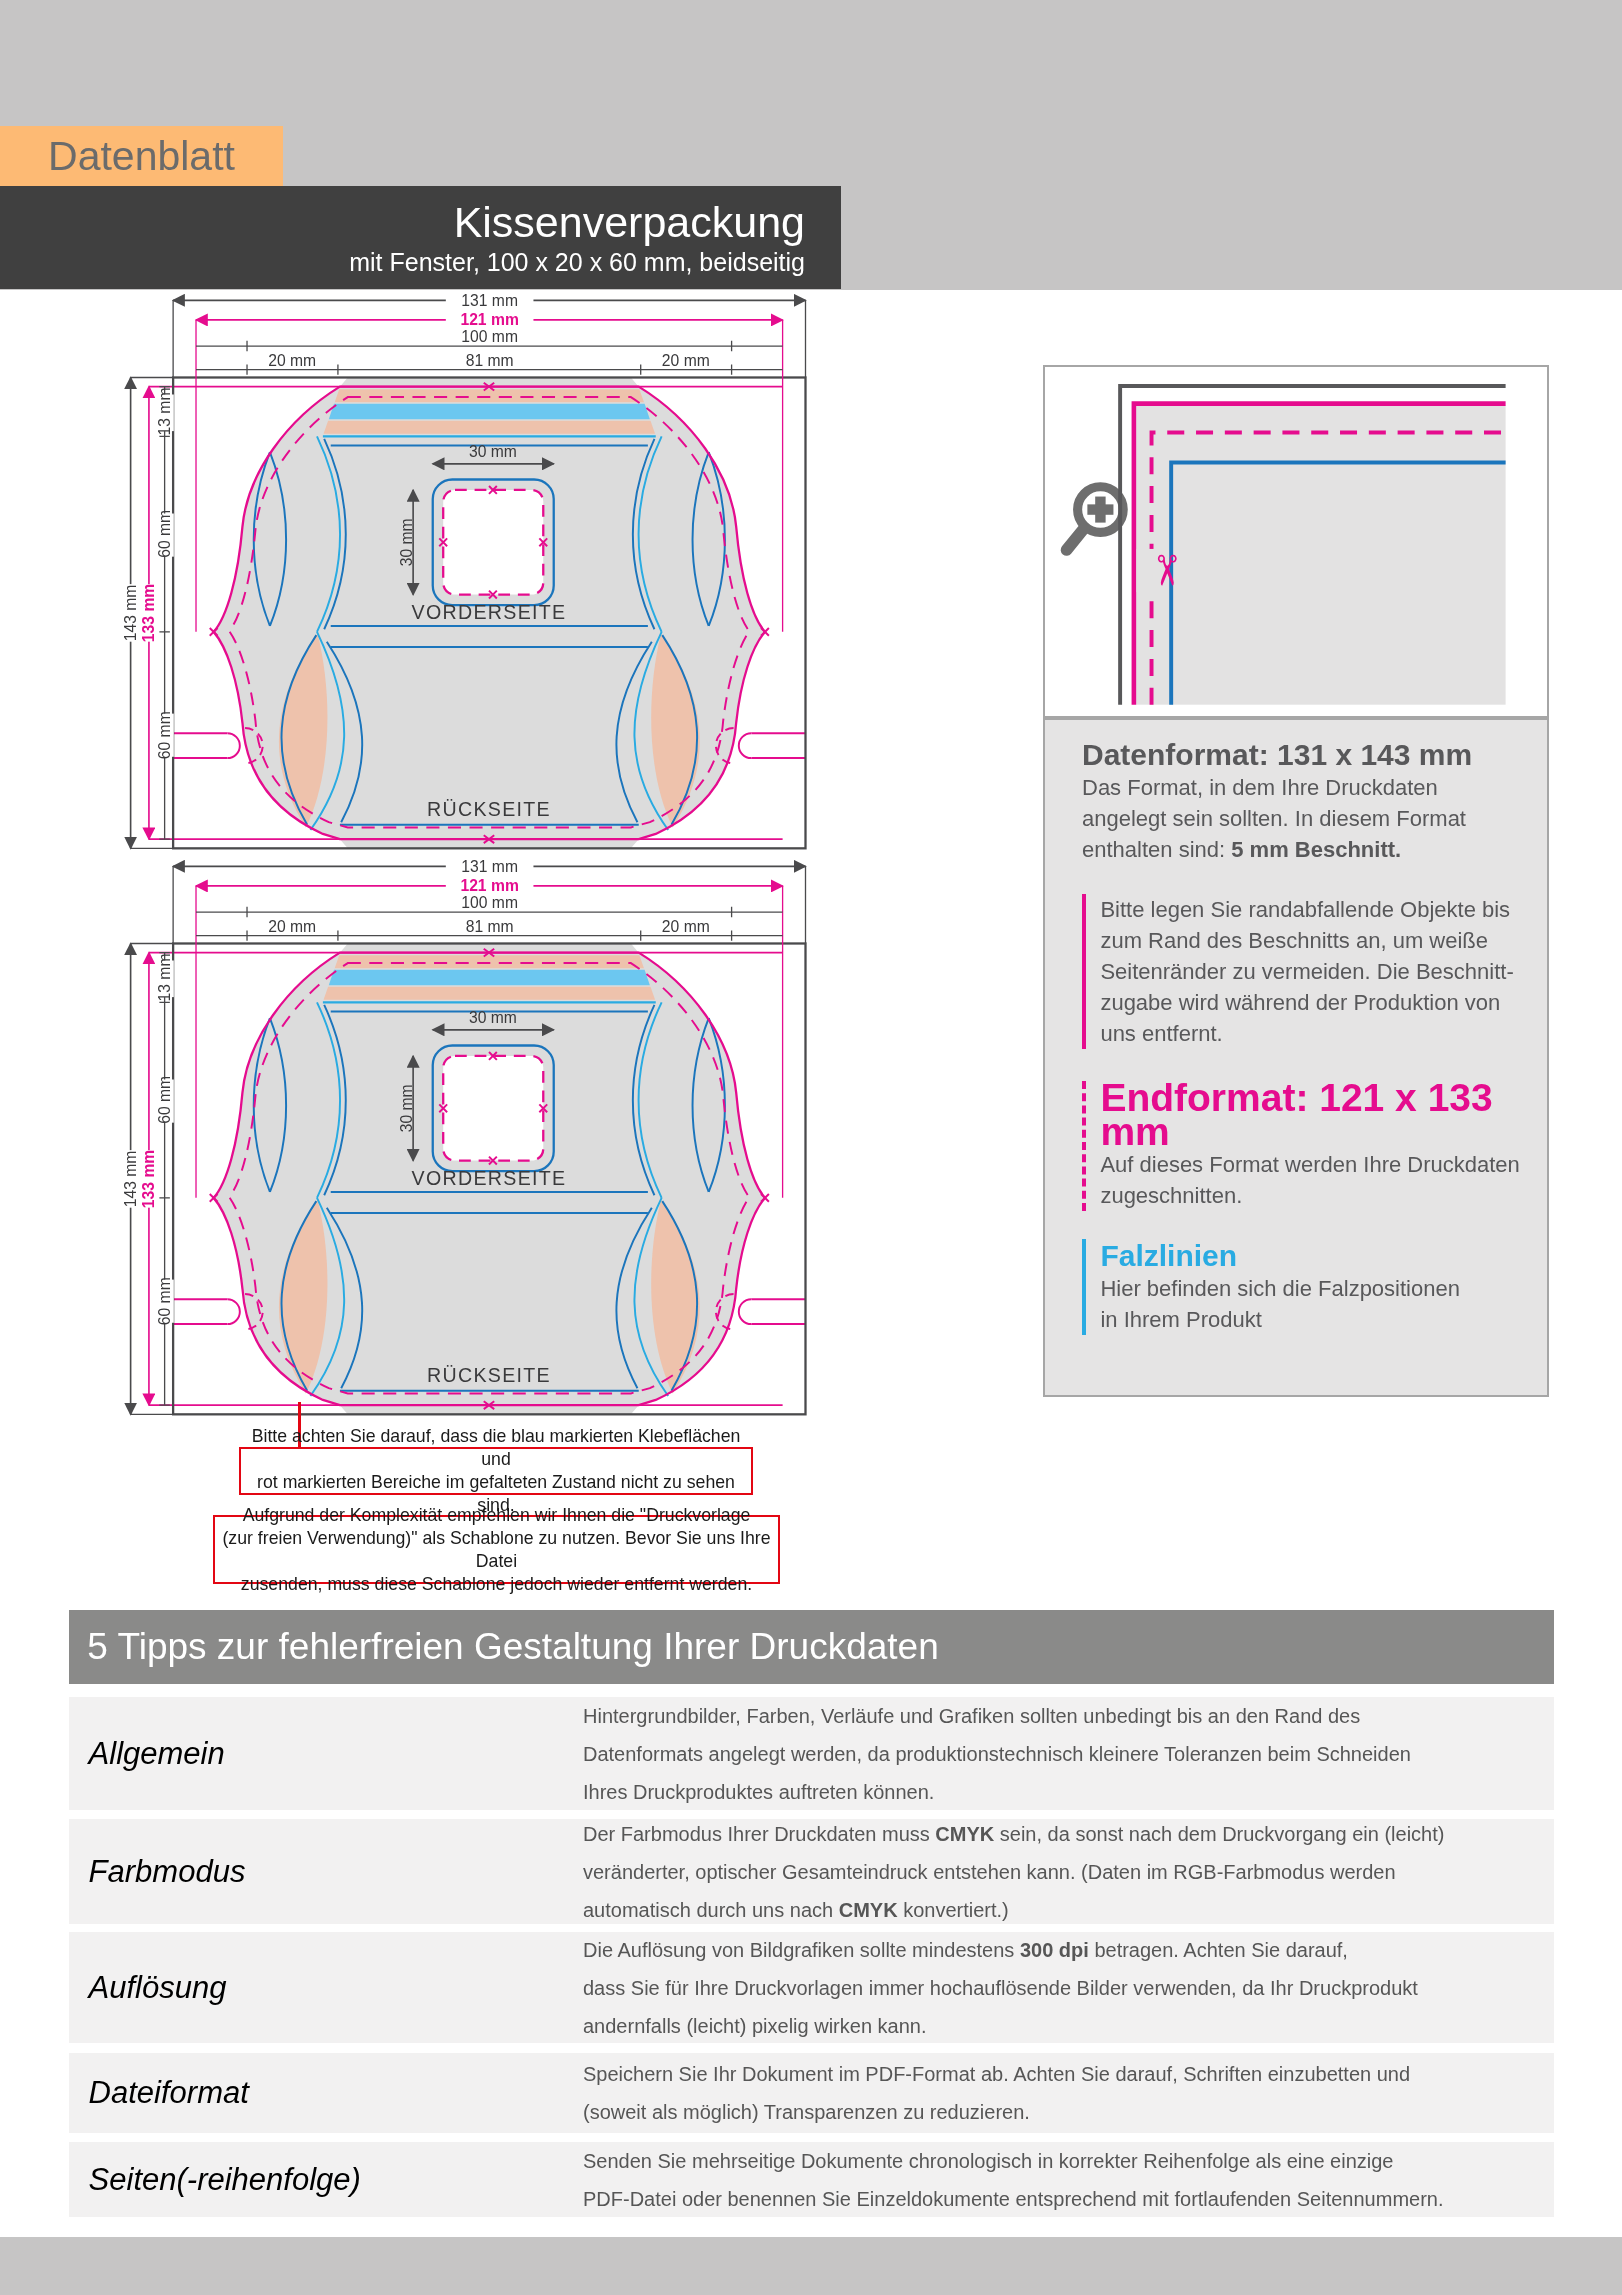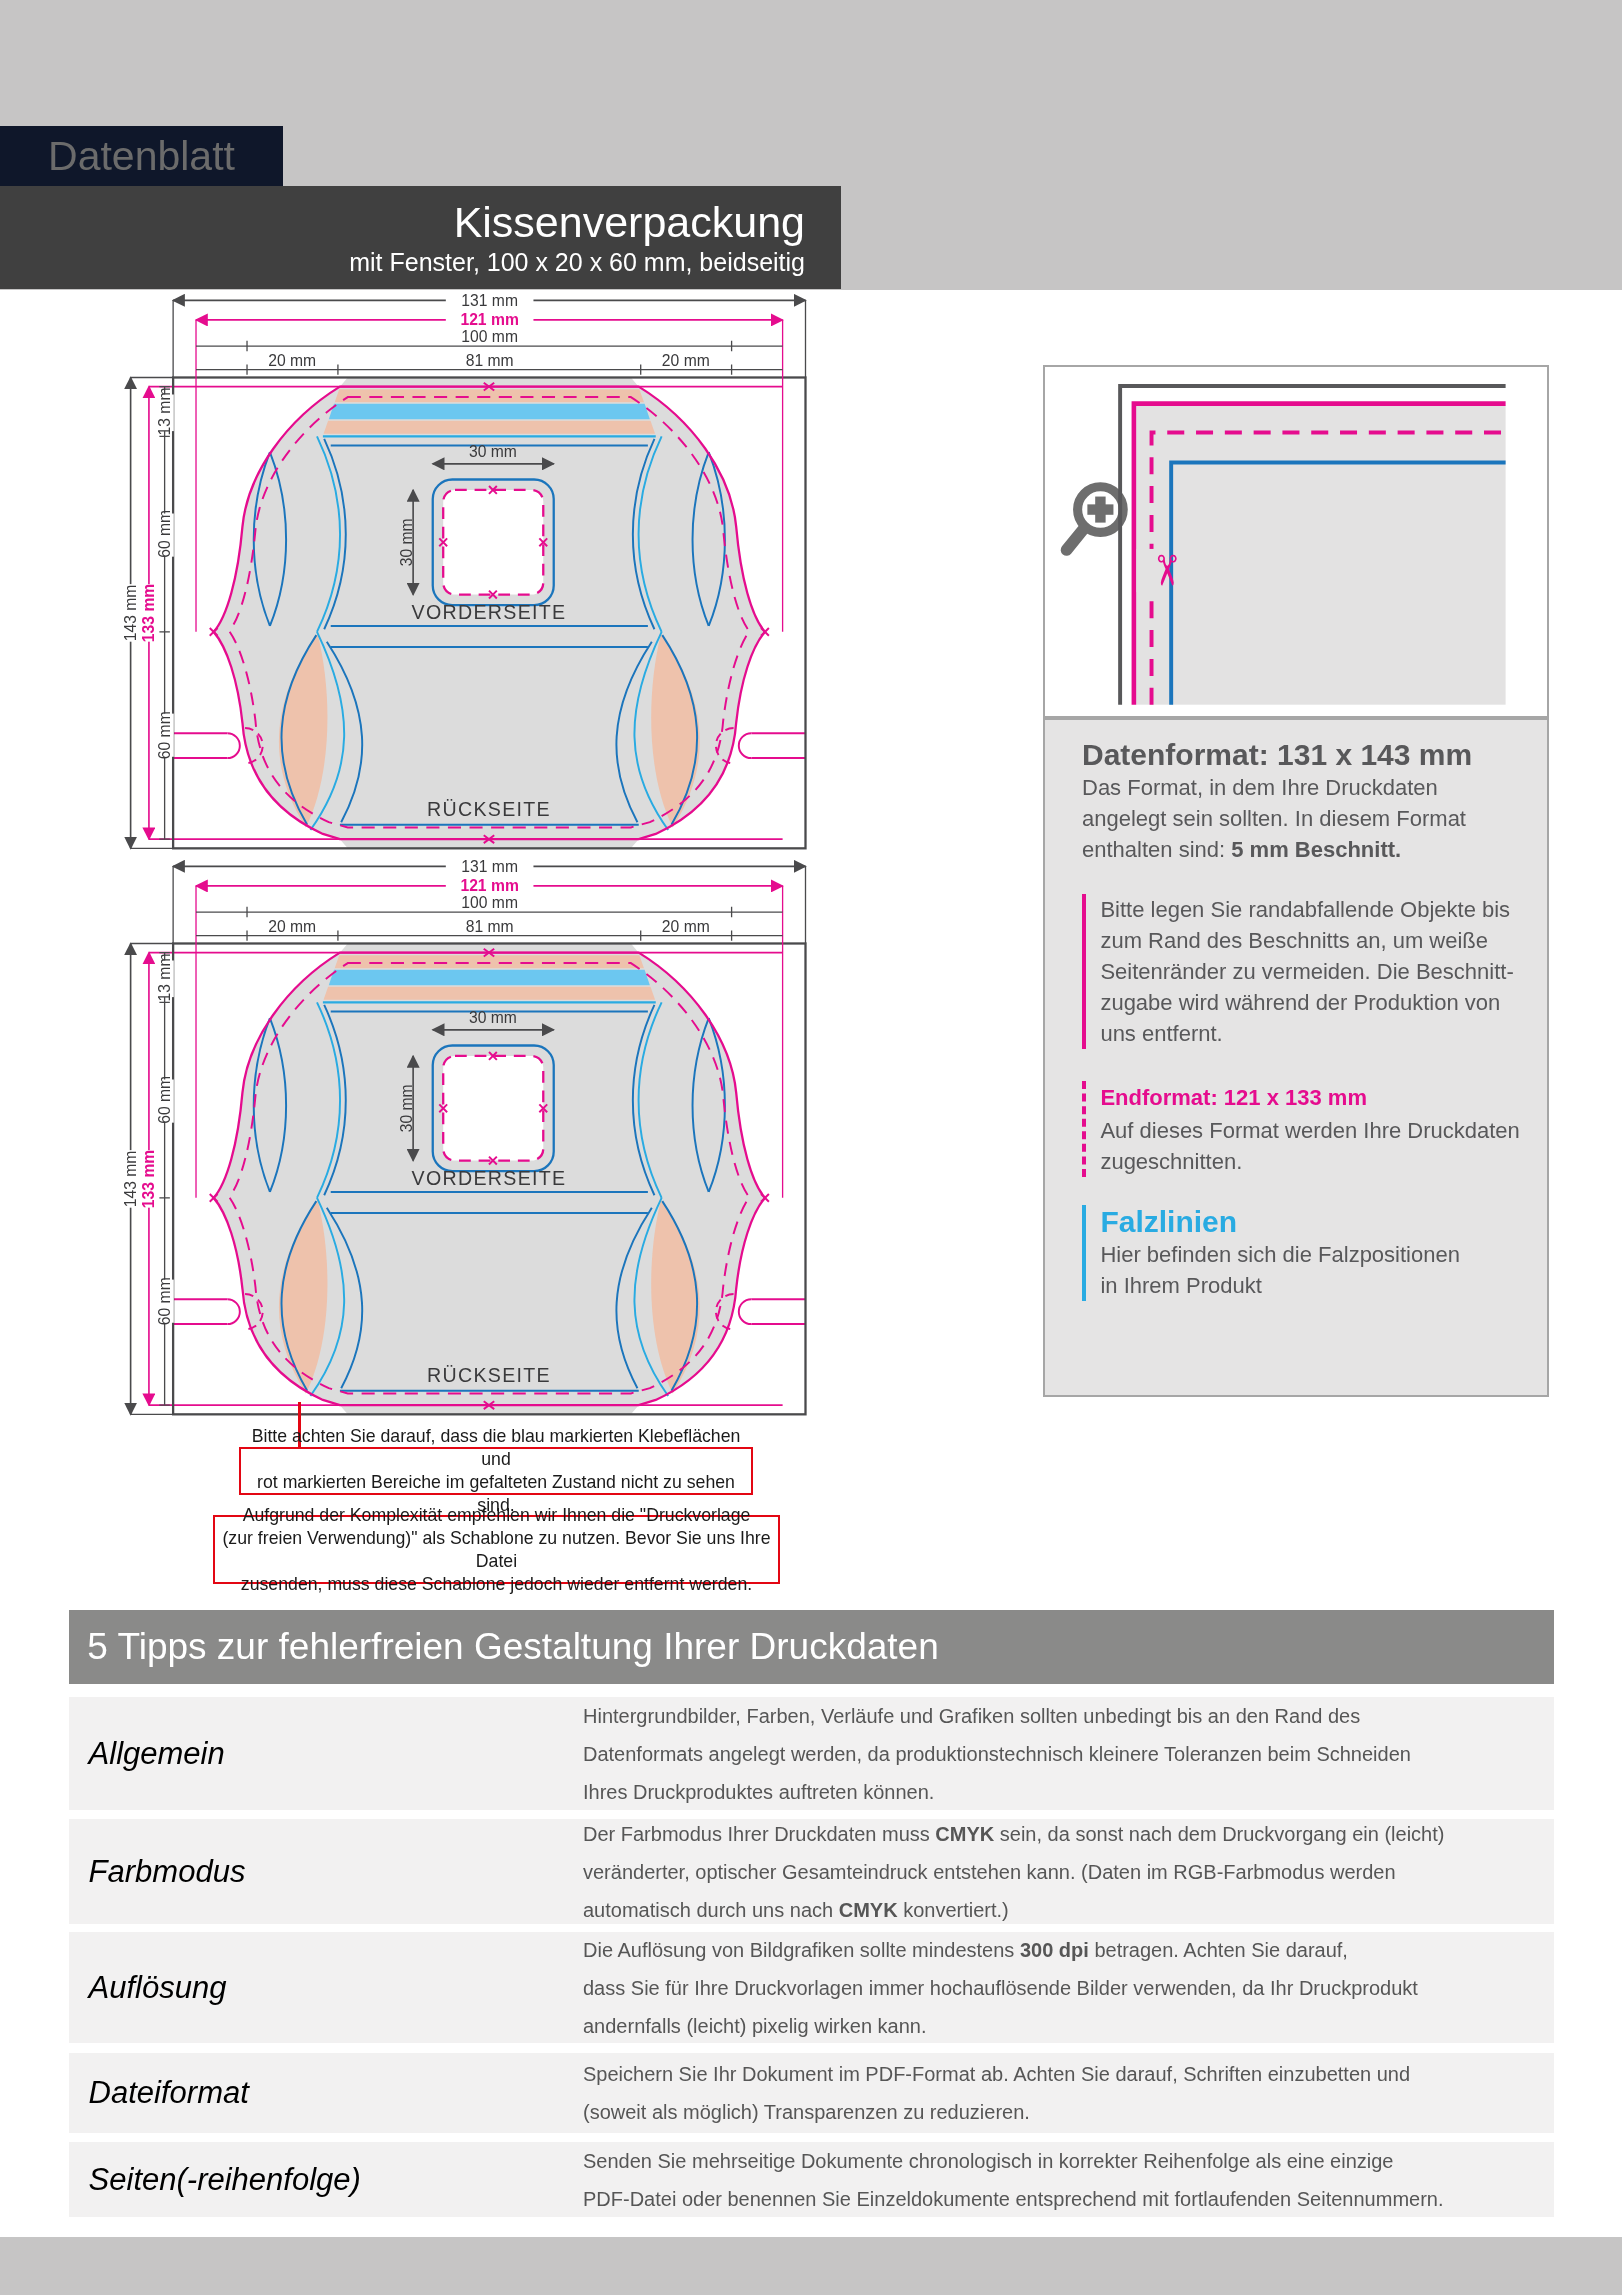--- a/index.html
+++ b/index.html
@@ -5,21 +5,21 @@
   html,body{margin:0;padding:0;}
   body{
     width:1623px;height:2295px;position:relative;background:#ffffff;
     font-family:"Liberation Sans", sans-serif;overflow:hidden;
   }
   .abs{position:absolute;}
   .preline{white-space:pre-line;}
 
   
   .top-band{left:0;top:0;width:1623px;height:290px;background:#c6c5c5;}
-  .sheet-box{left:0;top:126px;width:283px;height:61px;background:#0f172a;
+  .sheet-box{left:0;top:126px;width:283px;height:61px;background:#fdba74;
     display:flex;align-items:center;justify-content:center;}
   .sheet-box span{font-size:41px;color:#6b6b6b;}
   .product-banner{left:0;top:186px;width:841px;height:103px;background:#404040;
     display:flex;flex-direction:column;align-items:flex-end;justify-content:center;
     padding-right:36px;box-sizing:border-box;gap:3.9px;}
   .product-banner .title{color:#ffffff;font-size:43px;line-height:46px;}
   .product-banner .subtitle{color:#ffffff;font-size:25px;line-height:27.5px;}
 
   
   svg text{font-family:"Liberation Sans", sans-serif;}
@@ -33,21 +33,21 @@
     font-size:17.7px;line-height:23px;color:#1a1a1a;}
   .note-1{left:239px;top:1447px;width:514px;height:48px;}
   .note-2{left:213px;top:1515px;width:567px;height:69px;}
 
   
   .zoom-panel{left:1043px;top:365px;width:506px;height:353px;background:#ffffff;
     border:2px solid #a6a6a6;box-sizing:border-box;}
   .info-panel{left:1043px;top:718px;width:506px;height:679px;background:#e5e4e4;
     border:2px solid #a6a6a6;box-sizing:border-box;padding:18.3px 19.6px 0 37px;}
   .info-panel .h-gray{font-size:30px;font-weight:bold;color:#58585a;line-height:34px;}
-  .info-panel .h-mag{font-size:22px;font-weight:bold;color:#e50c8e;line-height:34px;margin-top:32px;}
+  .info-panel .h-mag{font-size:39px;font-weight:bold;color:#e50c8e;line-height:34px;margin-top:32px;}
   .info-panel .h-blue{font-size:30px;font-weight:bold;color:#1b75bc;line-height:34px;}
   .info-panel .h-cyan{font-size:30px;font-weight:bold;color:#29abe2;line-height:34px;}
   .info-panel .sub-blue{font-size:22px;color:#1b75bc;line-height:29px;}
   .info-panel .body{font-size:22px;color:#58585a;line-height:31px;}
   .blk{margin-bottom:23.6px;}
   .bar-none{padding-left:0;}
   .bar-mag{border-left:4.6px solid #e50c8e;padding-left:14.4px;}
   .bar-mag-dash{border-left:4.6px dashed #e50c8e;padding-left:14.4px;}
   .bar-blue{border-left:4.6px solid #1b75bc;padding-left:14.4px;}
   .bar-cyan{border-left:4.6px solid #29abe2;padding-left:14.4px;}

